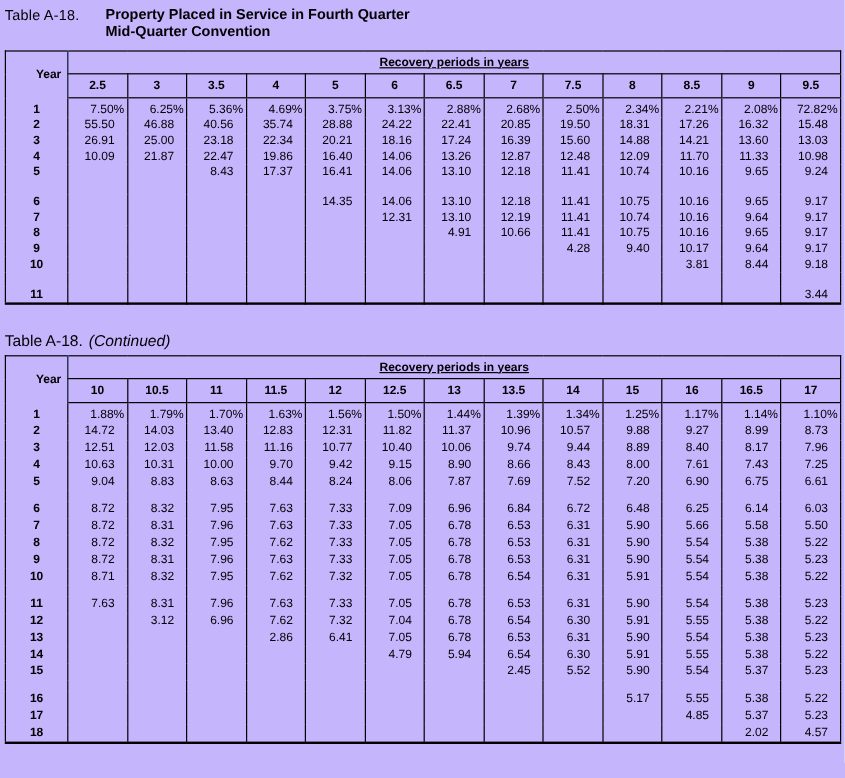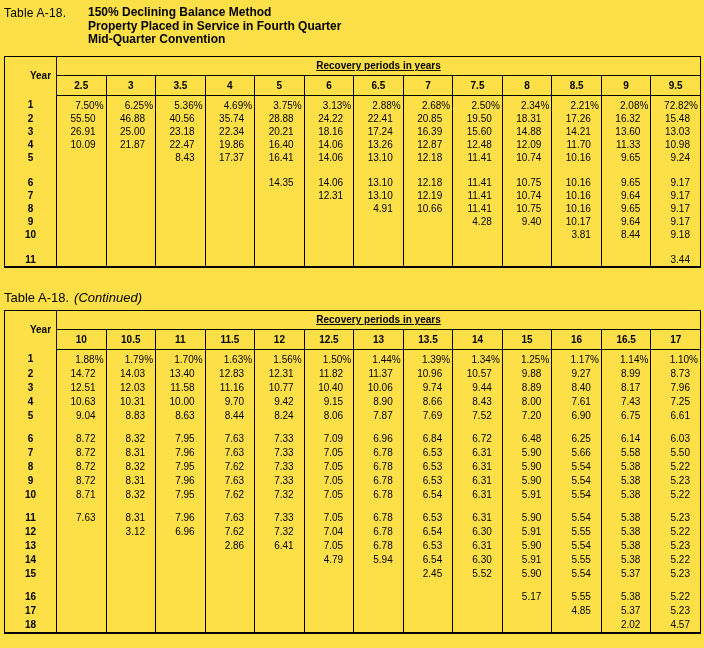--- a/index.html
+++ b/index.html
@@ -1,18 +1,18 @@
 <!DOCTYPE html>
 <html><head>
 <meta charset="utf-8">
 <style>
   * { margin:0; padding:0; box-sizing:border-box; }
   html,body { background:#ffffff; }
   body { font-family:"Liberation Sans","DejaVu Sans",sans-serif; color:#000; }
-  .page { width:704px; height:648px; background:#fde047; padding:6px 3px 0 4px; overflow:hidden; }
+  .page { width:704px; height:648px; background:#c4b5fd; padding:6px 3px 0 4px; overflow:hidden; }
 
   .caption { display:flex; align-items:flex-start; margin-bottom:9px; }
   .caption-label { font-size:12px; font-weight:normal; width:84px; flex:0 0 84px; letter-spacing:.2px; }
   .caption-title { font-size:12px; font-weight:bold; line-height:13.5px; }
   .caption2 { margin:22px 0 5px 0; font-size:13px; }
   .caption2 .cont { font-style:italic; margin-left:5px; }
 
   table.dep { width:697px; border-collapse:collapse; table-layout:fixed; border:1px solid #000; border-bottom:2px solid #000; }
   table.dep col.yearcol { width:52px; }
 
@@ -34,21 +34,20 @@
   tbody tr:first-child td { padding-top:3px; }
 </style>
 </head>
 <body>
 
 <div class="page">
 
   <div class="caption">
     <div class="caption-label">Table A-18.</div>
     <div class="caption-title">
-      <div>150% Declining Balance Method</div>
       <div>Property Placed in Service in Fourth Quarter</div>
       <div>Mid-Quarter Convention</div>
     </div>
   </div>
 
   <table class="dep t1" id="table1">
       <colgroup>
         <col class="yearcol">
         <col>
         <col>

